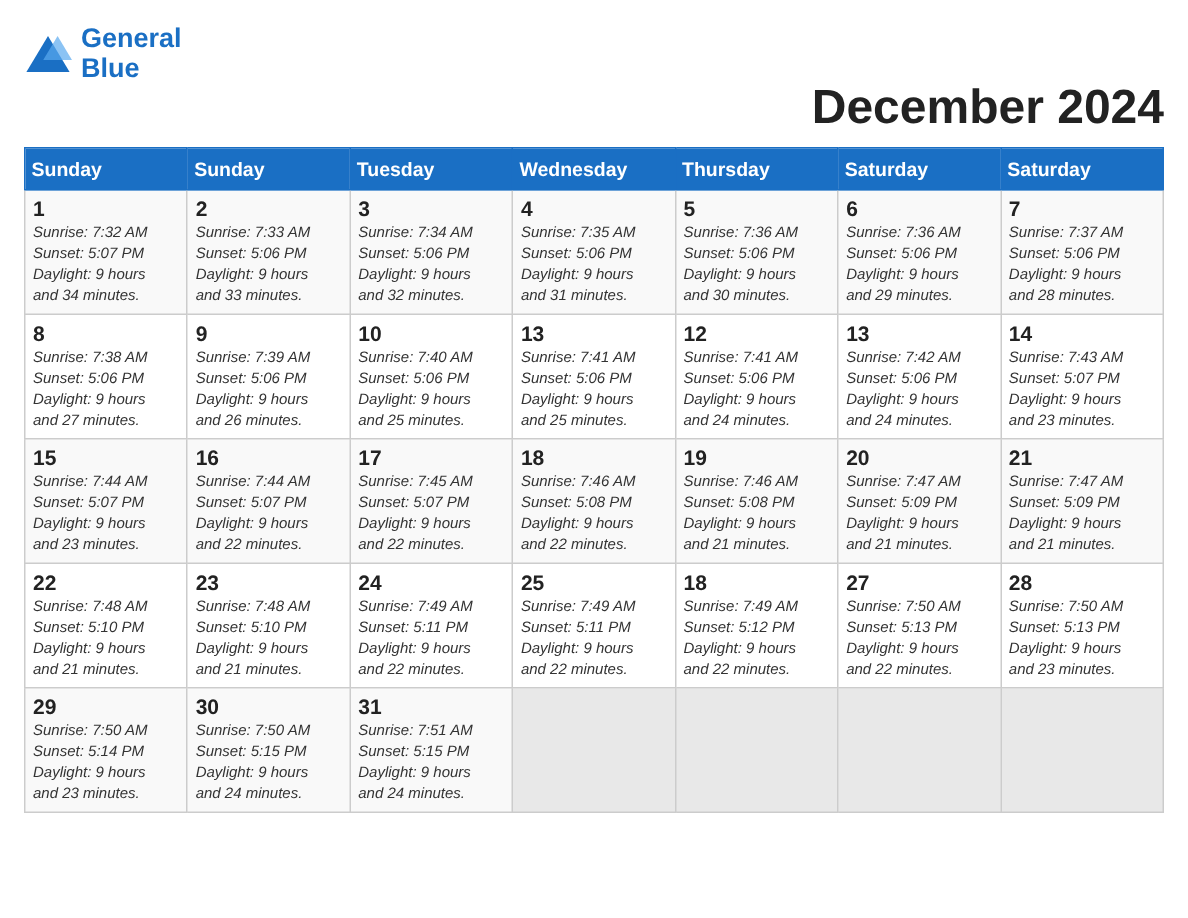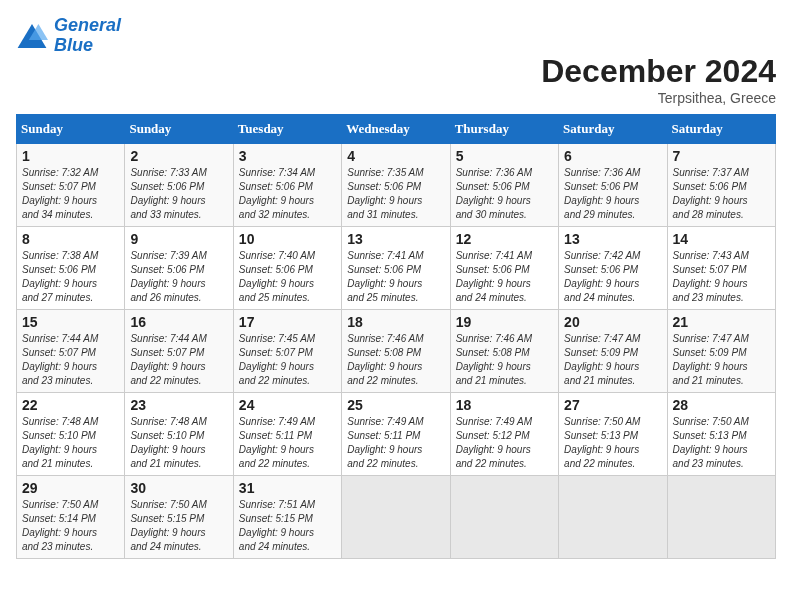--- a/index.html
+++ b/index.html
@@ -13,21 +13,20 @@
     .header-area {
       display: flex;
       justify-content: space-between;
       align-items: flex-start;
       margin-bottom: 8px;
     }
     .logo {
       display: flex;
       align-items: center;
       gap: 6px;
-      font-style: italic;
     }
     .logo-text {
       font-size: 18px;
       font-weight: bold;
       color: #1a1a1a;
       line-height: 1.1;
     }
     .logo-text span {
       color: #1a6fc4;
     }
@@ -54,21 +53,20 @@
       font-size: 11px;
     }
     thead tr th {
       background-color: #1a6fc4;
       color: #fff;
       padding: 6px 4px;
       text-align: left;
       font-size: 13px;
       font-weight: bold;
       border: 1px solid #1a6fc4;
-      font-family: Liberation Serif, serif;
     }
     tbody tr td {
       border: 1px solid #ccc;
       vertical-align: top;
       padding: 4px 5px;
       min-height: 70px;
       height: 80px;
       width: 108px;
       color: #222;
       background: #fff;
@@ -101,21 +99,20 @@
       <polygon points="20,2 38,32 2,32" fill="#1a6fc4"></polygon>
       <polygon points="28,2 40,22 16,22" fill="#5aaaf0" opacity="0.7"></polygon>
     </svg>
     <div class="logo-text">
       <div><span>General</span></div>
       <div style="color:#1a6fc4"><span>Blue</span></div>
     </div>
   </div>
   <div class="title-area">
     <div class="calendar-title">December 2024</div>
-    <div class="calendar-subtitle">Terpsithea, Greece</div>
   </div>
 </div>
 
 <table>
   <thead>
     <tr>
     <th>Sunday</th>
         <th>Sunday</th>
         <th>Tuesday</th>
         <th>Wednesday</th>

